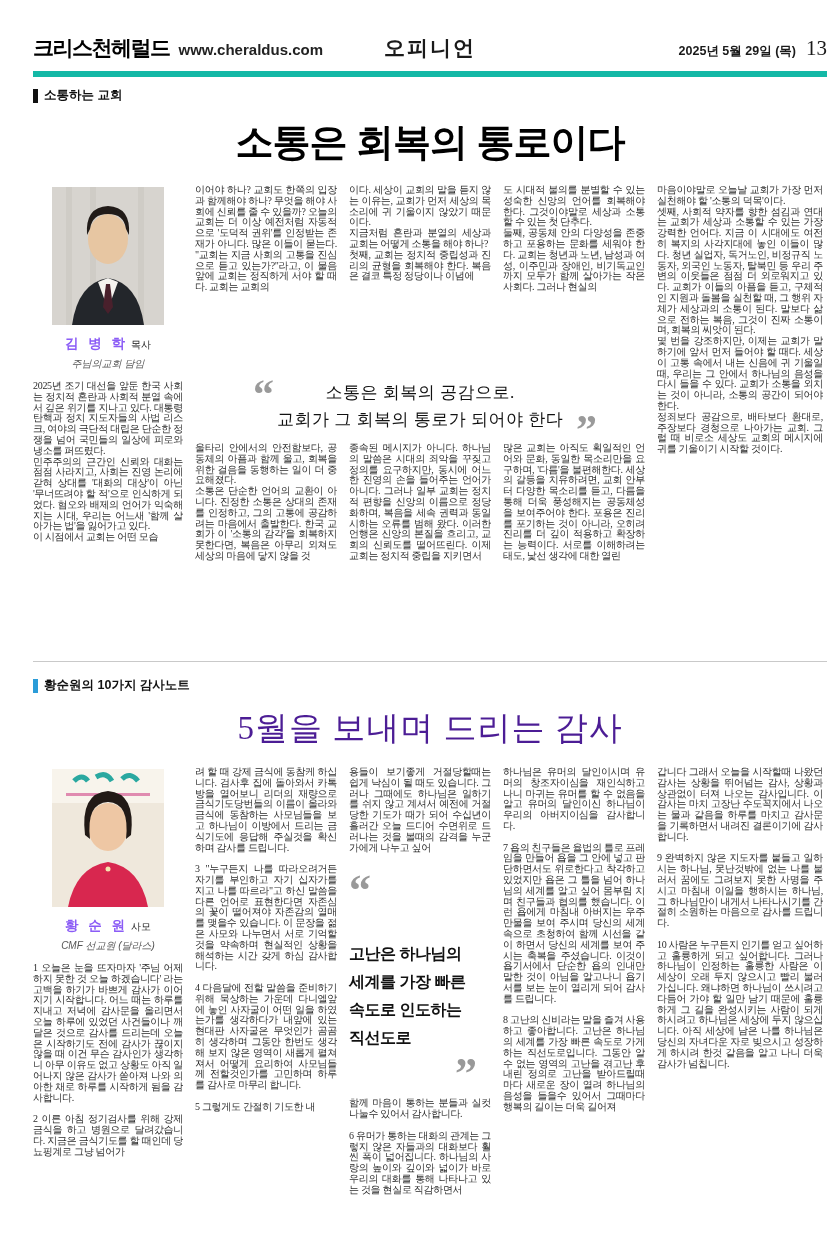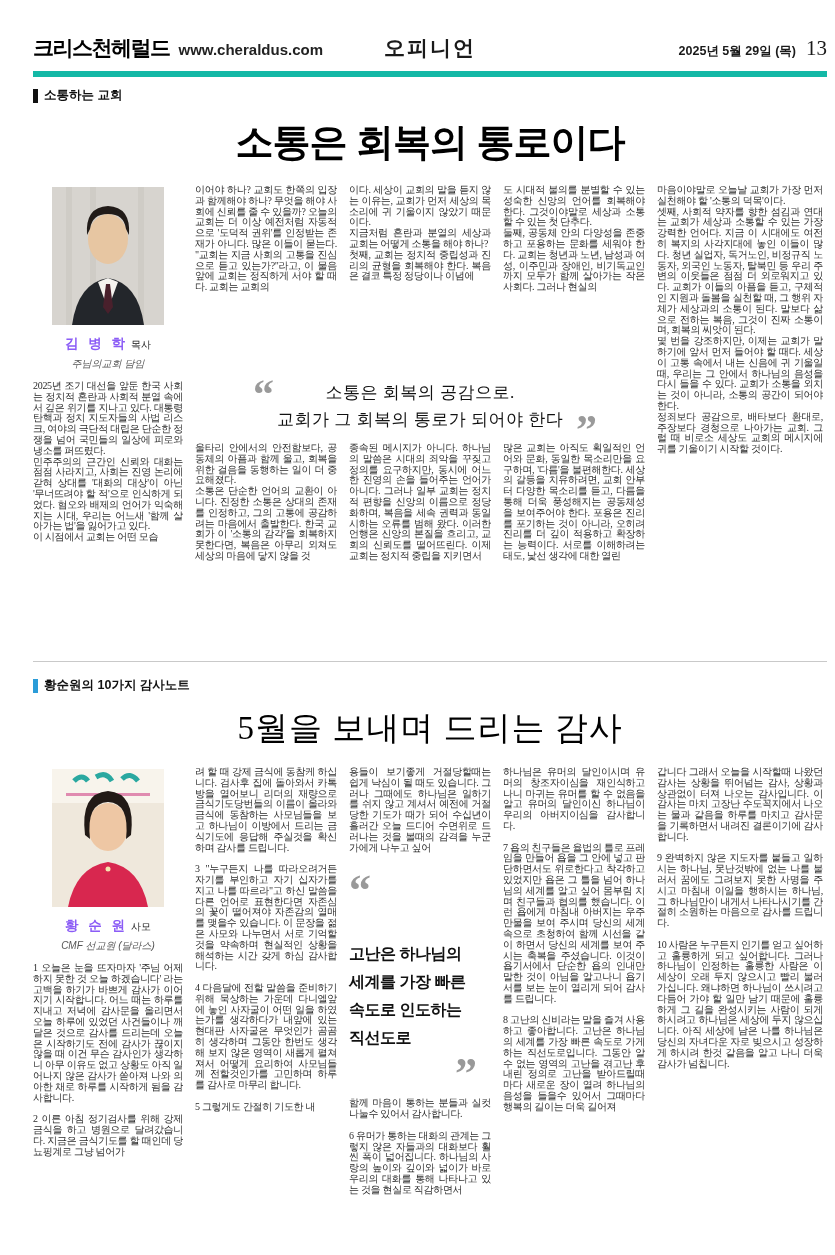--- a/index.html
+++ b/index.html
@@ -22,21 +22,21 @@
   .pageno { font-family:"Liberation Serif",serif; font-size:21px; margin-left:6px; }
 
   
   .kicker { display:flex; align-items:center; gap:6px; margin-top:10px;
             font-family:"Liberation Sans",sans-serif; font-weight:bold; font-size:12.5px; color:#111; }
   .kicker .bar { width:5px; height:14px; background:#111; }
   .kicker .bar.blue { background:#2b9cd8; }
   .a1-title { text-align:center; font-family:"Liberation Sans",sans-serif; font-weight:bold;
               font-size:38px; letter-spacing:-1px; margin:13px 0 17px; color:#000; }
   .a2-title { text-align:center; font-family:"Liberation Serif",serif; font-weight:normal;
-              font-size:33px; letter-spacing:1px; margin:12px 0 16px; color:#000000; }
+              font-size:33px; letter-spacing:1px; margin:12px 0 16px; color:#4c1d95; }
 
   
   .body-grid { display:grid; grid-template-columns:150px 142px 142px 142px 166px; column-gap:12px; }
   .a1-grid { grid-template-rows:186px 72px 212px; height:470px; overflow:hidden; }
   .a2-grid { height:522px; overflow:hidden; }
   .article2 { border-top:1px solid #c9c9c9; margin-top:6px; padding-top:5px; }
 
   .coltext { font-size:10px; line-height:10.8px; letter-spacing:-0.3px; text-align:justify;
              white-space:pre-line; color:#2b2b2b; overflow:hidden; }
   .r1 { grid-row:1; } .r3 { grid-row:3; }

